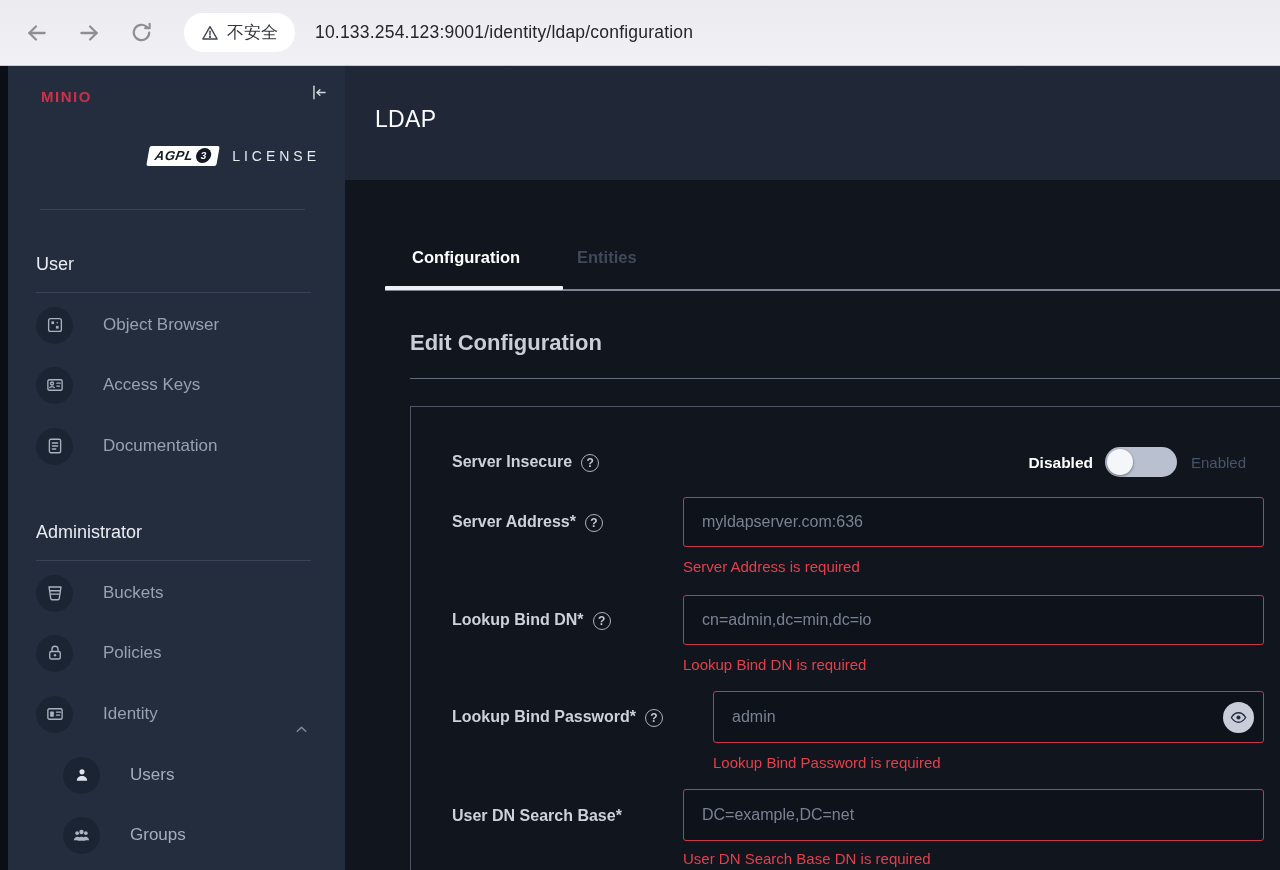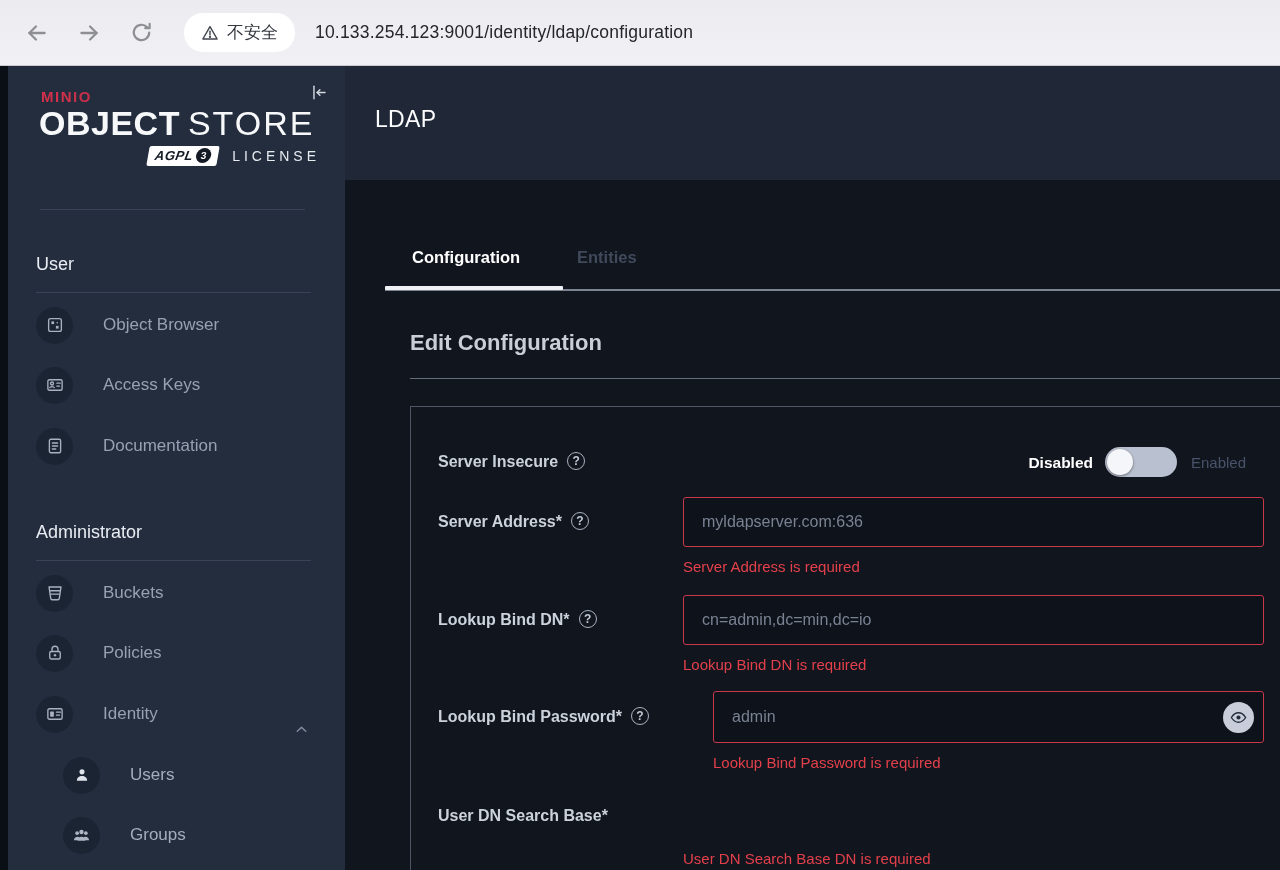--- a/index.html
+++ b/index.html
@@ -52,22 +52,22 @@
   .tab.active { left:67px; color:#ffffff; }
   .tab.inactive { left:232px; color:#414a5b; }
   .tabs-line { position:absolute; left:40px; right:0; top:109px; height:2px; background:#8f97a7; opacity:.85; }
   .tabs-active-line { position:absolute; left:40px; width:178px; top:106px; height:4px; background:#eef0f4; border-radius:1px; }
 
   .section-title { position:absolute; left:65px; top:150px; color:#c9ced8; font-size:22px; font-weight:bold; }
   .section-divider { position:absolute; left:65px; right:0; top:198px; height:1px; background:#646d7c; }
 
   .panel { position:absolute; left:65px; right:-4px; top:226px; bottom:-4px; border:1px solid #4d5565; }
 
-  .form-label { position:absolute; left:27px; color:#ccd2dc; font-size:16px; font-weight:bold;
-                display:flex; align-items:flex-start; gap:9px; white-space:nowrap; line-height:20px; }
+  .form-label { position:absolute; left:41px; color:#ccd2dc; font-size:16px; font-weight:bold;
+                display:flex; align-items:flex-end; gap:9px; white-space:nowrap; line-height:20px; }
   .help-icon { width:18px; height:18px; border:1.5px solid #aab2c1; border-radius:50%; color:#c3cad6;
                font-size:12px; font-weight:bold; display:flex; align-items:center; justify-content:center; }
 
   .state-off { position:absolute; left:580px; top:47px; width:102px; text-align:right;
                color:#ffffff; font-size:15.5px; font-weight:bold; }
   .switch { position:absolute; left:694px; top:40px; width:72px; height:30px; border-radius:15px;
             background:#b9c0cf; cursor:pointer; }
   .knob { position:absolute; left:2px; top:2px; width:26px; height:26px; border-radius:50%;
           background:#f5f6f9; box-shadow:0 1px 3px rgba(0,0,0,.45); }
   .state-on { position:absolute; left:780px; top:47px; color:#49536a; font-size:15px; }
@@ -122,23 +122,20 @@
       <svg width="19" height="19" viewBox="0 0 24 24" fill="none" stroke="#d2d7e0" stroke-width="1.8" stroke-linecap="round" stroke-linejoin="round">
         <path d="M5 4v16"></path>
           <path d="M19 12H9"></path>
           <path d="M12.5 8.5 9 12l3.5 3.5"></path>
       </svg>
     </div>
 
     <div class="brand-line">
       <span class="b1">MIN</span><span class="b2">IO</span>
     </div>
-    <div class="product-line">
-      <span class="p1">OBJECT</span><span class="p2">STORE</span>
-    </div>
     <div class="license-row">
       <span class="agpl-badge">
         <span class="ag">AGPL</span>
         <span class="v3">3</span>
       </span>
       <span class="license-word">LICENSE</span>
     </div>
 
     <div class="sb-divider" style="top:143px"></div>
 
@@ -293,17 +290,18 @@
         <svg width="19" height="19" viewBox="0 0 24 24" fill="none" stroke="#242c3c" stroke-width="1.7">
           <path d="M3 12c2.5-4 5.8-6 9-6s6.5 2 9 6c-2.5 4-5.8 6-9 6s-6.5-2-9-6Z"></path>
           <circle cx="12" cy="12" r="2.6" fill="#242c3c" stroke="none"></circle>
         </svg>
       </button>
       <div class="error-text" style="left:302px; top:347px">Lookup Bind Password is required</div>
 
       <div class="form-label" style="top:399px">
         <span>User DN Search Base*</span>
       </div>
+      <input class="field-input" style="left: 272px; top: 382px; width: 581px; height: 52px;" type="text" placeholder="DC=example,DC=net">
       <div class="error-text" style="left:272px; top:443px">User DN Search Base DN is required</div>
 
     </div>
   </div>
 </div>
 
 </body></html>

